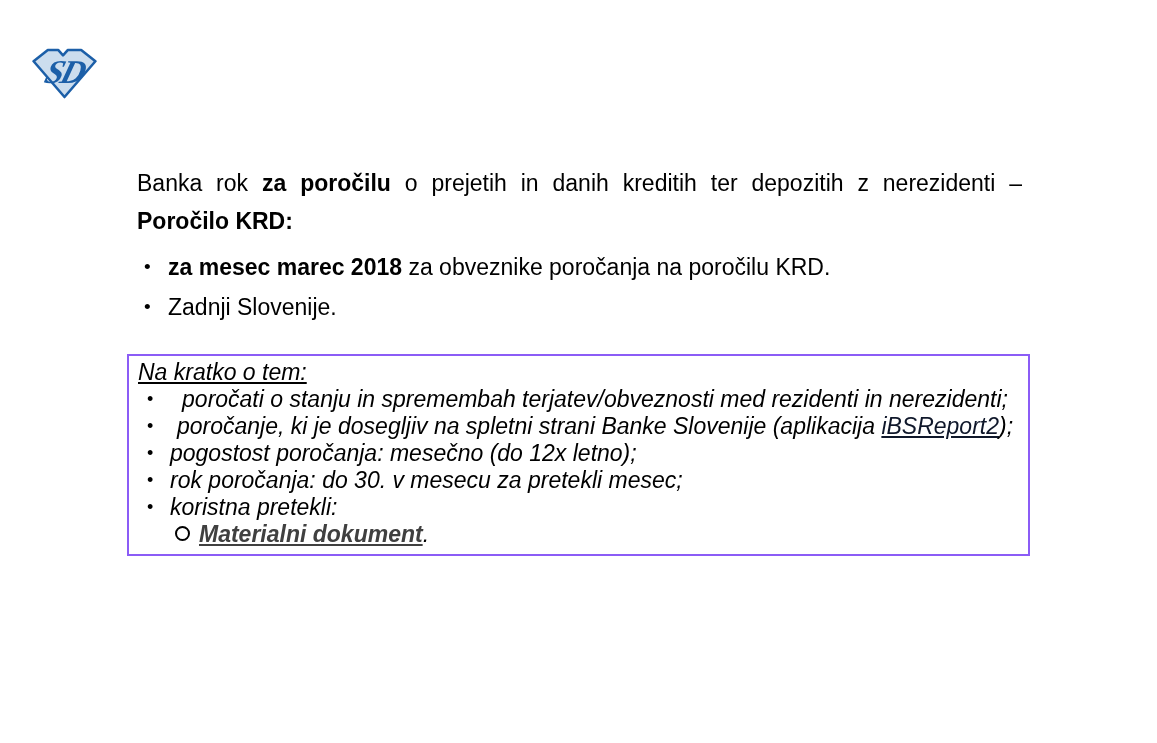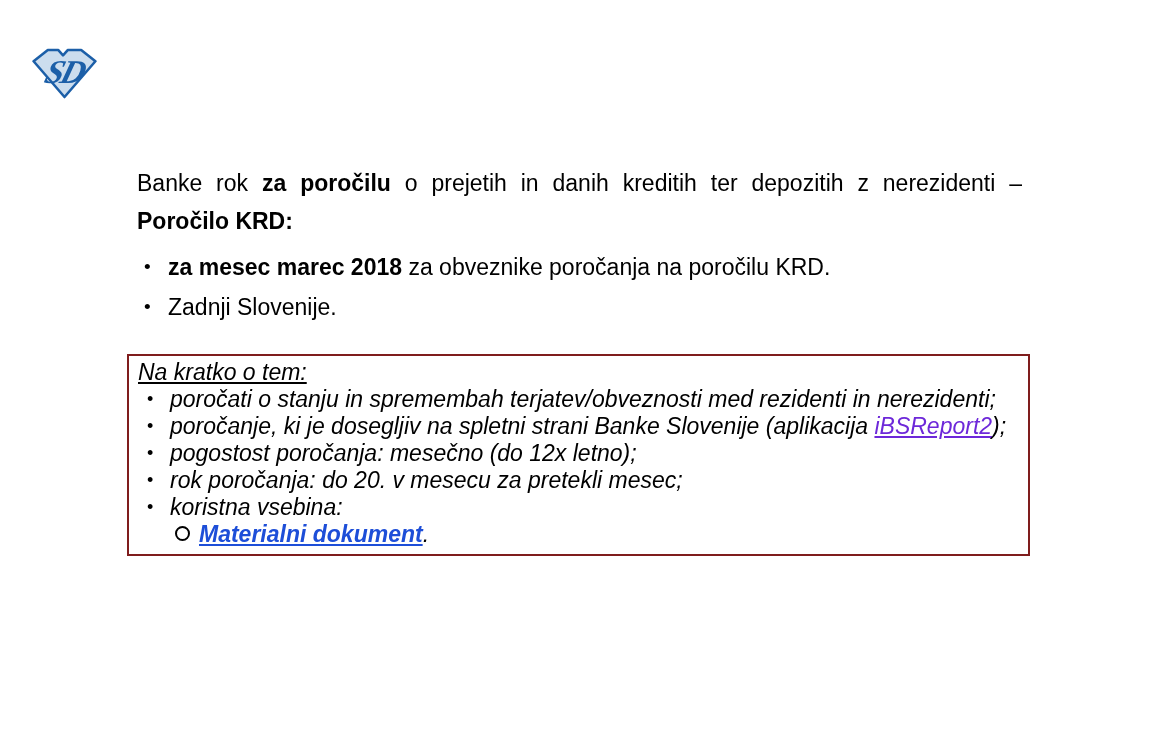--- a/index.html
+++ b/index.html
@@ -28,32 +28,32 @@
 
   .mt12 { margin-top: 12px; }
   .mt10 { margin-top: 10px; }
   .mt36 { margin-top: 36px; }
 
   .heading { line-height: 30px; }
 
   .info-box {
     margin-top: 32px; margin-left: -10px;
     width: 903px; box-sizing: border-box;
-    border: 2px solid #7f1d1d;
+    border: 2px solid #8b5cf6;
     padding: 3px 8px 6px 9px;
     font-style: italic;
     line-height: 27px;
   }
   .box-title { text-decoration: underline; line-height: 27px; }
   .box-bullet { display: flex; line-height: 27px; }
   .box-marker {
     width: 32px; flex: 0 0 32px; box-sizing: border-box;
     padding-left: 9px; font-size: 18px; font-style: normal;
   }
-  .box-line { display: block; }
+  .box-line { display: block; text-align: center; }
   .sub-row { display: flex; align-items: baseline; margin-left: 37px; line-height: 27px; }
   .circle-marker {
     width: 11px; height: 11px; flex: 0 0 11px;
     border: 2px solid #000000; border-radius: 50%;
     margin-right: 9px; position: relative; top: -1px;
     align-self: center;
   }
   a.doc-link { text-decoration: underline; cursor: pointer; }
   a.doc-link.bold-link { font-weight: bold; }
 </style>
@@ -62,21 +62,21 @@
 
 <svg class="logo-svg" viewBox="0 0 66 53" xmlns="http://www.w3.org/2000/svg">
   <path d="M1.5,14.5 L16,3 L26.5,3 L31.5,8.5 L36.5,3 L50,3 L64.5,14.5 L33,51 Z" fill="#ccddee" stroke="#1c5fa8" stroke-width="2.6" stroke-linejoin="round"></path>
   <text transform="translate(11,37) skewX(-16)" font-family="Liberation Serif, serif" font-size="34" font-weight="bold" font-style="italic" fill="#1c5fa8" letter-spacing="-3">SD</text>
 </svg>
 
 <div class="content">
 
   <div>
     <span class="intro-line justify-full">
-      <span>Banke rok</span>
+      <span>Banka rok</span>
       <span class="bold">za poročilu</span>
       <span>o prejetih in danih kreditih ter depozitih z nerezidenti –</span>
     </span>
     <span class="intro-line bold">Poročilo KRD:</span>
   </div>
 
   <div class="bullet-row mt12">
     <span class="marker-col">•</span>
     <div class="btext">
       <span class="bold">za mesec marec 2018</span>
@@ -96,38 +96,38 @@
     <div class="box-bullet">
       <span class="box-marker">•</span>
       <div class="btext">
         <span class="box-line">poročati o stanju in spremembah terjatev/obveznosti med rezidenti in nerezidenti;</span>
       </div>
     </div>
 
     <div class="box-bullet">
       <span class="box-marker">•</span>
       <div class="btext">
-        <span class="box-line"><span>poročanje, ki je dosegljiv na spletni strani Banke Slovenije (aplikacija</span> <a class="doc-link" style="color:#6d28d9">iBSReport2</a><span>);</span></span>
+        <span class="box-line"><span>poročanje, ki je dosegljiv na spletni strani Banke Slovenije (aplikacija</span> <a class="doc-link" style="color:#0f172a">iBSReport2</a><span>);</span></span>
       </div>
     </div>
 
     <div class="box-bullet">
       <span class="box-marker">•</span>
       <div class="btext">pogostost poročanja: mesečno (do 12x letno);</div>
     </div>
 
     <div class="box-bullet">
       <span class="box-marker">•</span>
-      <div class="btext">rok poročanja: do 20. v mesecu za pretekli mesec;</div>
+      <div class="btext">rok poročanja: do 30. v mesecu za pretekli mesec;</div>
     </div>
 
     <div class="box-bullet">
       <span class="box-marker">•</span>
-      <div class="btext">koristna vsebina:</div>
+      <div class="btext">koristna pretekli:</div>
     </div>
 
     <div class="sub-row">
       <span class="circle-marker"></span>
-      <span><a class="doc-link bold-link" style="color:#1d4ed8">Materialni dokument</a><span>.</span></span>
+      <span><a class="doc-link bold-link" style="color:#404040">Materialni dokument</a><span>.</span></span>
     </div>
   </div>
 
 </div>
 
 </body></html>

